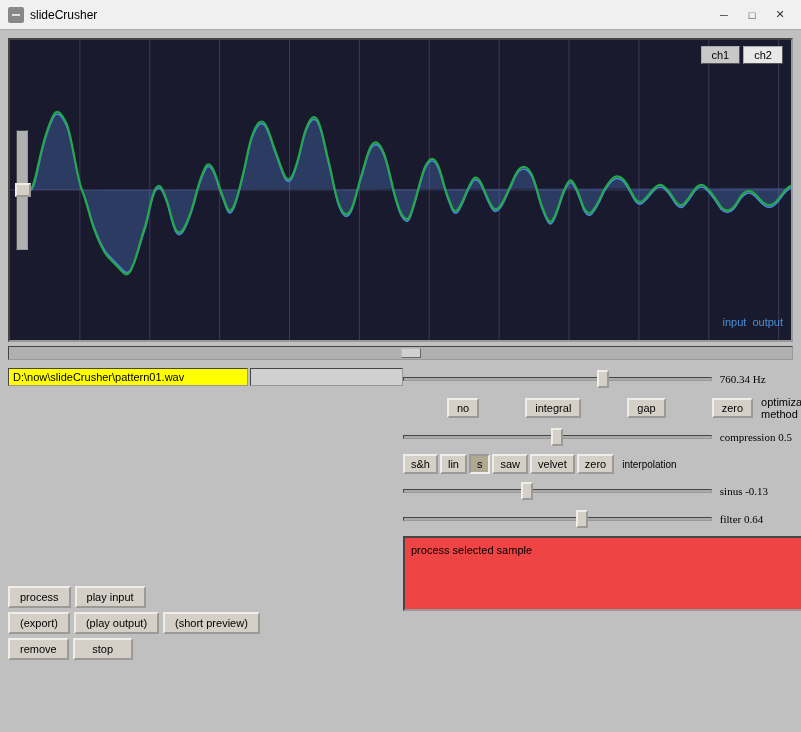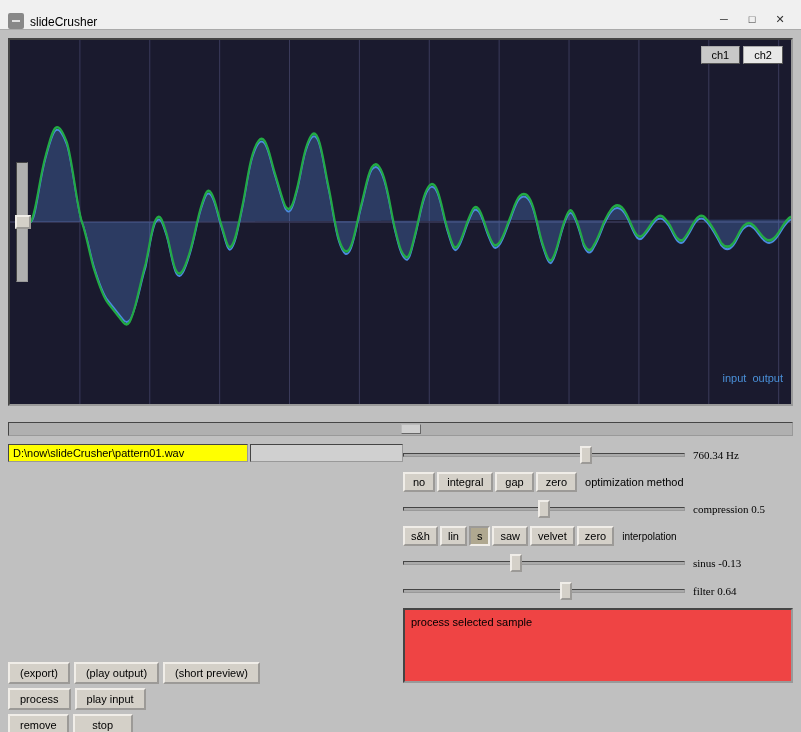--- a/index.html
+++ b/index.html
@@ -10,21 +10,21 @@
       width: 801px;
       height: 732px;
       overflow: hidden;
       user-select: none;
     }
     
     #title-bar {
       background: #f0f0f0;
       height: 30px;
       display: flex;
-      align-items: flex-end;
+      align-items: center;
       padding: 0 8px;
       border-bottom: 1px solid #aaa;
     }
     #title-bar-icon {
       width: 16px;
       height: 16px;
       background: #888;
       margin-right: 6px;
       border-radius: 2px;
       display: flex; align-items: center; justify-content: center;
@@ -50,44 +50,44 @@
     #main {
       background: #c0c0c0;
       padding: 8px;
       height: calc(732px - 30px);
     }
 
     
     #waveform-container {
       background: #404040;
       border: 2px inset #999;
-      height: 368px;
+      height: 304px;
       position: relative;
-      margin-bottom: 16px;
+      margin-bottom: 4px;
     }
     #ch-buttons {
       position: absolute;
       top: 6px;
       right: 8px;
       display: flex;
       gap: 3px;
     }
     .ch-btn {
       padding: 2px 10px;
       background: #c8c8c8;
       border: 1px outset #aaa;
       font-size: 11px;
       cursor: pointer;
     }
     .ch-btn.active {
       background: #e8e8e8;
     }
     #input-output-labels {
       position: absolute;
-      bottom: 20px;
+      bottom: 12px;
       right: 8px;
       display: flex;
       gap: 6px;
     }
     .io-label {
       color: #4a90d9;
       font-size: 11px;
       cursor: pointer;
     }
 
@@ -204,20 +204,21 @@
       align-items: center;
       margin-bottom: 6px;
       gap: 2px;
     }
     .opt-btn {
       padding: 2px 8px;
       background: #d4d0c8;
       border: 2px outset #f0ede8;
       font-size: 11px;
       cursor: pointer;
+      margin-left: 44px;
     }
     .opt-label {
       font-size: 11px;
       margin-left: 6px;
     }
 
     
     #interp-row {
       display: flex;
       align-items: center;
@@ -357,27 +358,27 @@
 
     <div id="left-panel">
 
       <div id="file-path-row">
         <div id="file-path-field">D:\now\slideCrusher\pattern01.wav</div>
         <div id="file-path-empty"></div>
       </div>
 
       <div id="buttons-section">
         <div class="btn-row">
+          <button class="app-btn">process</button>
+          <button class="app-btn">play input</button>
+        </div>
+        <div class="btn-row">
           <button class="app-btn">(export)</button>
           <button class="app-btn">(play output)</button>
           <button class="app-btn">(short preview)</button>
-        </div>
-        <div class="btn-row">
-          <button class="app-btn">process</button>
-          <button class="app-btn">play input</button>
         </div>
         <div class="btn-row">
           <button class="app-btn">remove</button>
           <button class="app-btn">stop</button>
         </div>
       </div>
     </div>
 
     <div id="right-panel">
 

